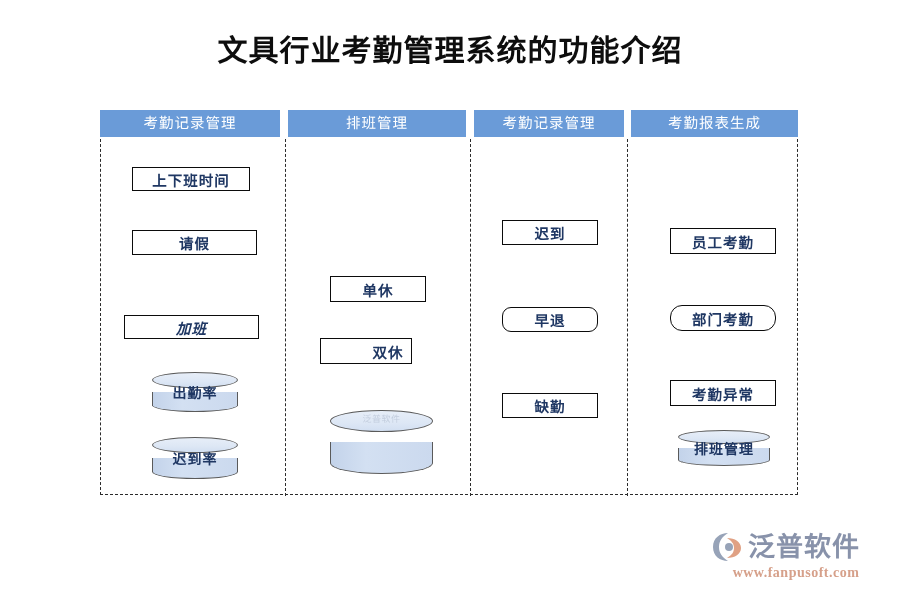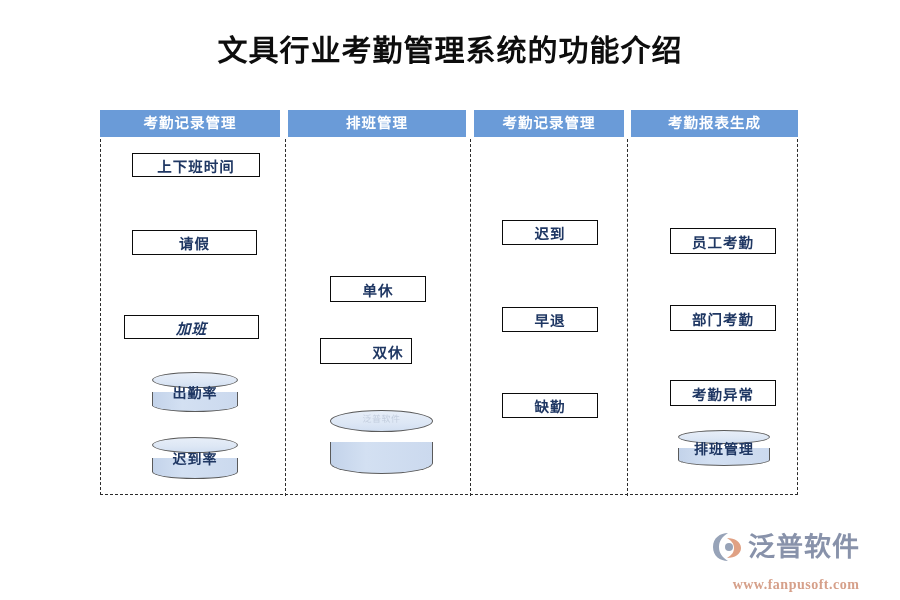--- a/index.html
+++ b/index.html
@@ -41,21 +41,21 @@
 
   .col-header {
     position: absolute;
     top: 0;
     height: 27px;
     line-height: 27px;
     background: #6a9bd8;
     color: #ffffff;
     font-family: "Liberation Serif", "DejaVu Serif", serif;
     font-size: 14.5px;
-    font-weight: bold;
+    font-weight: normal;
     text-align: center;
     letter-spacing: 1px;
     white-space: nowrap;
     box-sizing: border-box;
   }
 
   
   .dash-body {
     position: absolute;
     left: 0;
@@ -179,42 +179,42 @@
     line-height: 32px;
     white-space: nowrap;
   }
   #brand-logo .logo-url {
     font-family: "Liberation Serif", "DejaVu Serif", serif;
     font-size: 14px;
     font-weight: bold;
     color: #d6a08a;
     letter-spacing: .5px;
     text-align: center;
-    margin-top: 13px;
+    margin-top: 1px;
     white-space: nowrap;
   }
 </style>
 </head>
 <body>
 
 <div id="page-title">文具行业考勤管理系统的功能介绍</div>
 
 <div id="diagram">
 
   <div class="dash-body"></div>
   <div class="v-divider" style="left:185px;"></div>
   <div class="v-divider" style="left:370px;"></div>
   <div class="v-divider" style="left:527px;"></div>
 
   <div class="col-header" style="left:0px;width:180px;">考勤记录管理</div>
   <div class="col-header" style="left:188px;width:178px;">排班管理</div>
   <div class="col-header" style="left:374px;width:150px;">考勤记录管理</div>
   <div class="col-header" style="left:531px;width:167px;">考勤报表生成</div>
 
-  <div class="node-rect" style="left:32px;top:43px;width:128px;height:24px;">上下班时间</div>
+  <div class="node-rect" style="left:32px;top:57px;width:118px;height:24px;">上下班时间</div>
   <div class="node-rect" style="left:32px;top:120px;width:125px;height:25px;">请假</div>
   <div class="node-rect" style="left:24px;top:205px;width:135px;height:24px;font-style:italic;">加班</div>
 
   <div class="node-cyl" style="left:52px;top:262px;width:86px;height:40px;">
     <div class="cyl-body"></div>
     <div class="cyl-top" style="height:16px;"></div>
     <div class="cyl-label">出勤率</div>
   </div>
 
   <div class="node-cyl" style="left:52px;top:327px;width:86px;height:42px;">
@@ -226,25 +226,25 @@
   <div class="node-rect" style="left:230px;top:166px;width:96px;height:26px;">单休</div>
   <div class="node-rect" style="left:220px;top:228px;width:92px;height:26px;padding-left:44px;">双休</div>
 
   <div class="node-cyl" style="left:230px;top:300px;width:103px;height:64px;">
     <div class="cyl-body"></div>
     <div class="cyl-top" style="height:22px;"></div>
     <div class="cyl-wm">泛普软件</div>
   </div>
 
   <div class="node-rect" style="left:402px;top:110px;width:96px;height:25px;">迟到</div>
-  <div class="node-rect" style="left:402px;top:197px;width:96px;height:25px;">早退</div>
+  <div class="node-rect" style="left:402px;top:197px;width:96px;height:25px;border-radius:9px;">早退</div>
   <div class="node-rect" style="left:402px;top:283px;width:96px;height:25px;">缺勤</div>
 
   <div class="node-rect" style="left:570px;top:118px;width:106px;height:26px;">员工考勤</div>
-  <div class="node-rect" style="left:570px;top:195px;width:106px;height:26px;">部门考勤</div>
+  <div class="node-rect" style="left:570px;top:195px;width:106px;height:26px;border-radius:12px;">部门考勤</div>
   <div class="node-rect" style="left:570px;top:270px;width:106px;height:26px;text-align:center;">考勤异常</div>
 
   <div class="node-cyl" style="left:578px;top:320px;width:92px;height:36px;">
     <div class="cyl-body"></div>
     <div class="cyl-top" style="height:14px;"></div>
     <div class="cyl-label">排班管理</div>
   </div>
 
 </div>
 

